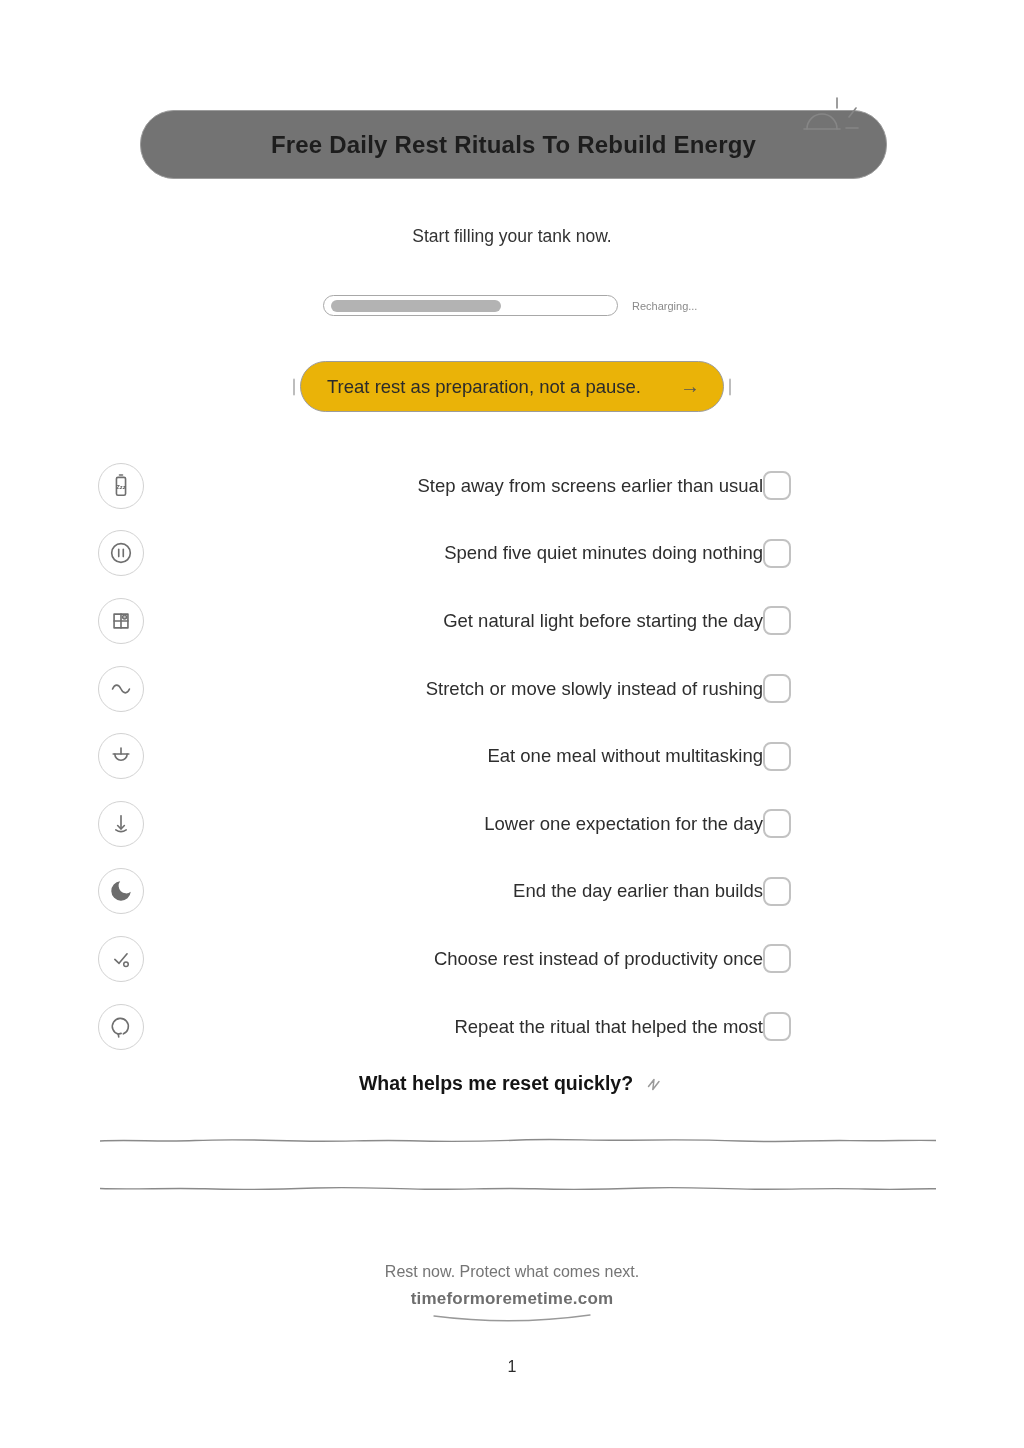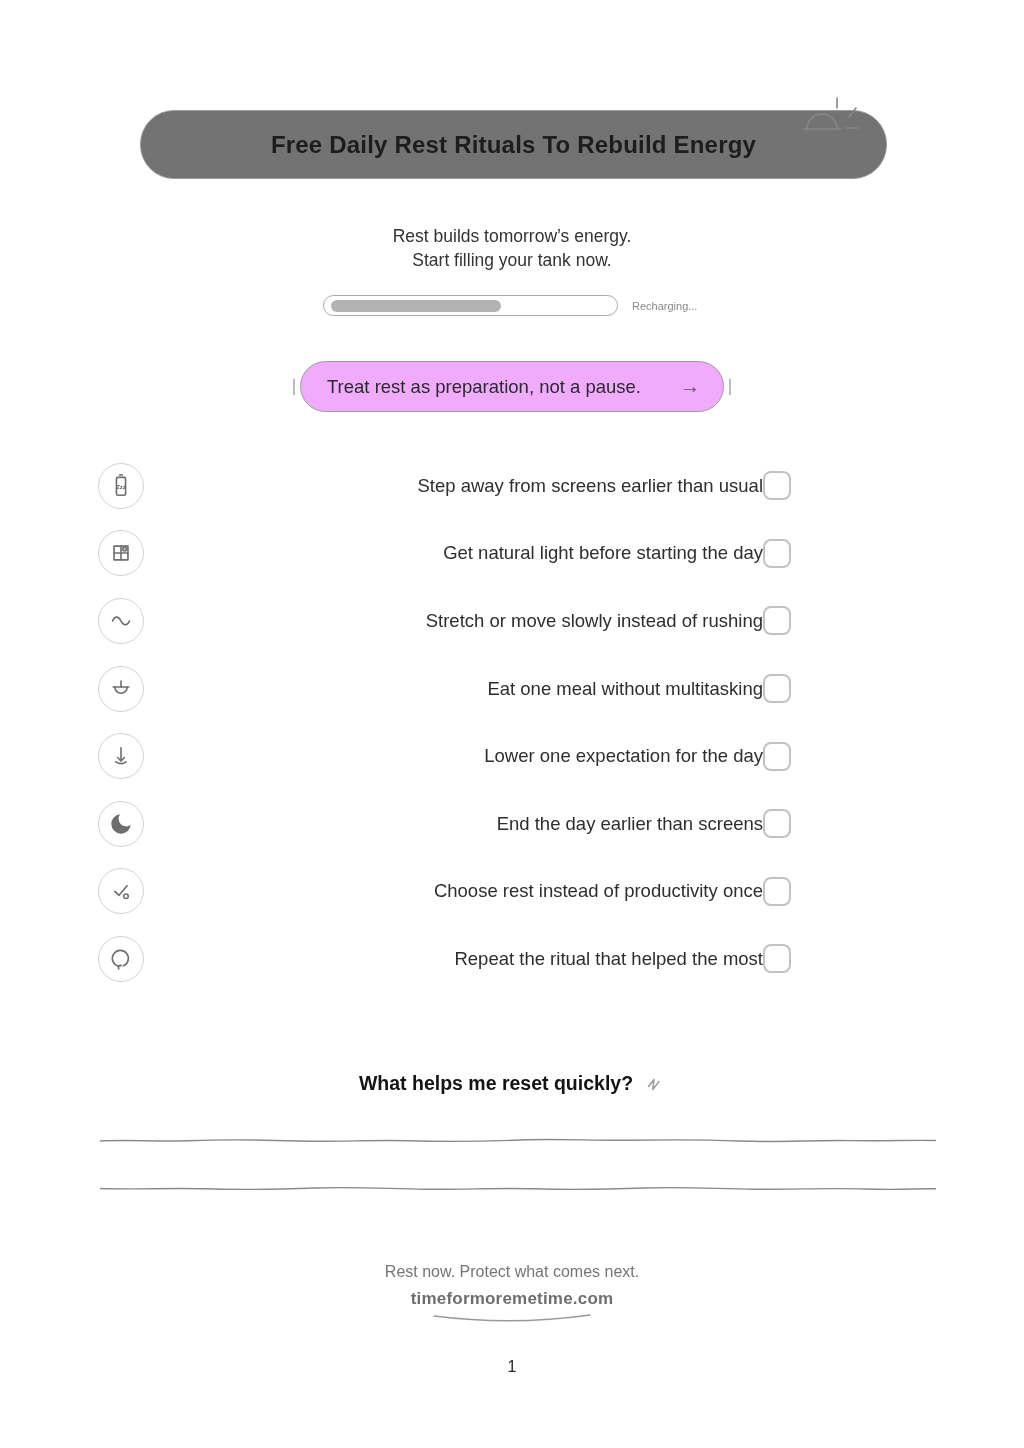--- a/index.html
+++ b/index.html
@@ -33,21 +33,21 @@
     width:295px;height:21px;border:1.3px solid #a8a8a8;border-radius:11px;
     background:#fff;box-sizing:border-box;display:flex;align-items:center;
   }
   .progress-fill{
     height:12px;margin-left:7px;border-radius:6px;background:#b3b3b3;
   }
   .progress-label{margin-left:14px;font-size:11px;color:#8a8a8a;}
   
   .pill{
     position:absolute;left:300px;top:361px;width:424px;height:51px;
-    border:1.6px solid #9c9c9c;border-radius:26px;background:#f0abfc;
+    border:1.6px solid #9c9c9c;border-radius:26px;background:#eab308;
     display:flex;align-items:center;justify-content:space-between;
     padding:0 23px 0 26px;box-sizing:border-box;
   }
   .pill::before,.pill::after{
     content:'';position:absolute;top:50%;transform:translateY(-50%);
     width:2px;height:17px;background:#bdbdbd;border-radius:2px;
   }
   .pill::before{left:-8px;}
   .pill::after{right:-8px;}
   .pill-text{font-size:18.5px;color:#2b2b2b;}
@@ -103,21 +103,20 @@
   </div>
   <svg class="sunrise" width="70" height="40" viewBox="0 0 70 40" stroke="#868686" stroke-width="1.6" fill="none" stroke-linecap="round">
     <path d="M10,34 A15,15 0 0 1 40,34"></path>
     <path d="M7,34 H43"></path>
     <path d="M40,3 V13"></path>
     <path d="M52,22 L59,13"></path>
     <path d="M49,33 H61"></path>
   </svg>
 
   <div class="intro">
-    <div>Rest builds tomorrow’s energy.</div>
     <div>Start filling your tank now.</div>
   </div>
 
   <div class="progress-row">
     <div class="progress-track">
       <div class="progress-fill" style="width:170px"></div>
     </div>
     <div class="progress-label">Recharging...</div>
   </div>
 
@@ -133,20 +132,31 @@
         <svg width="26" height="26" viewBox="0 0 24 24">
           <rect x="7.8" y="4" width="8.4" height="16.5" rx="1.4"></rect>
           <line x1="10.6" y1="1.8" x2="13.4" y2="1.8"></line>
           <text x="12" y="14.6" font-size="5.6" fill="#5f5f5f" stroke="none" text-anchor="middle" font-weight="600" font-family="Liberation Sans, sans-serif">Zzz</text>
         </svg>
       </span>
       <span class="row-label">Step away from screens earlier than usual</span>
       <span class="checkbox"></span>
     </div>
 
+    <div class="row">
+      <span class="icon-badge">
+        <svg width="26" height="26" viewBox="0 0 24 24">
+          <circle cx="12" cy="12" r="8.6"></circle>
+          <line x1="9.9" y1="8.7" x2="9.9" y2="15.3"></line>
+          <line x1="14.1" y1="8.7" x2="14.1" y2="15.3"></line>
+        </svg>
+      </span>
+      <span class="row-label">Spend five quiet minutes doing nothing</span>
+      <span class="checkbox"></span>
+    </div>
 
     <div class="row">
       <span class="icon-badge">
         <svg width="26" height="26" viewBox="0 0 24 24">
           <rect x="5.6" y="5.6" width="12.8" height="12.8"></rect>
           <line x1="12" y1="5.6" x2="12" y2="18.4"></line>
           <line x1="5.6" y1="12" x2="18.4" y2="12"></line>
           <circle cx="15.3" cy="8.4" r="1.8" stroke-width="1.3" fill="#bdbdbd"></circle>
         </svg>
       </span>
@@ -187,21 +197,21 @@
       <span class="row-label">Lower one expectation for the day</span>
       <span class="checkbox"></span>
     </div>
 
     <div class="row">
       <span class="icon-badge">
         <svg width="26" height="26" viewBox="0 0 24 24">
           <path d="M21,12.8 A9,9 0 1 1 11.2,3 A7,7 0 0 0 21,12.8 Z" fill="#6d6d6d" stroke="none"></path>
         </svg>
       </span>
-      <span class="row-label">End the day earlier than screens</span>
+      <span class="row-label">End the day earlier than builds</span>
       <span class="checkbox"></span>
     </div>
 
     <div class="row">
       <span class="icon-badge">
         <svg width="26" height="26" viewBox="0 0 24 24">
           <polyline points="6.3,12.4 10.2,16 17.6,7.2"></polyline>
           <circle cx="16.6" cy="16.9" r="2.1" stroke-width="1.4"></circle>
         </svg>
       </span>

